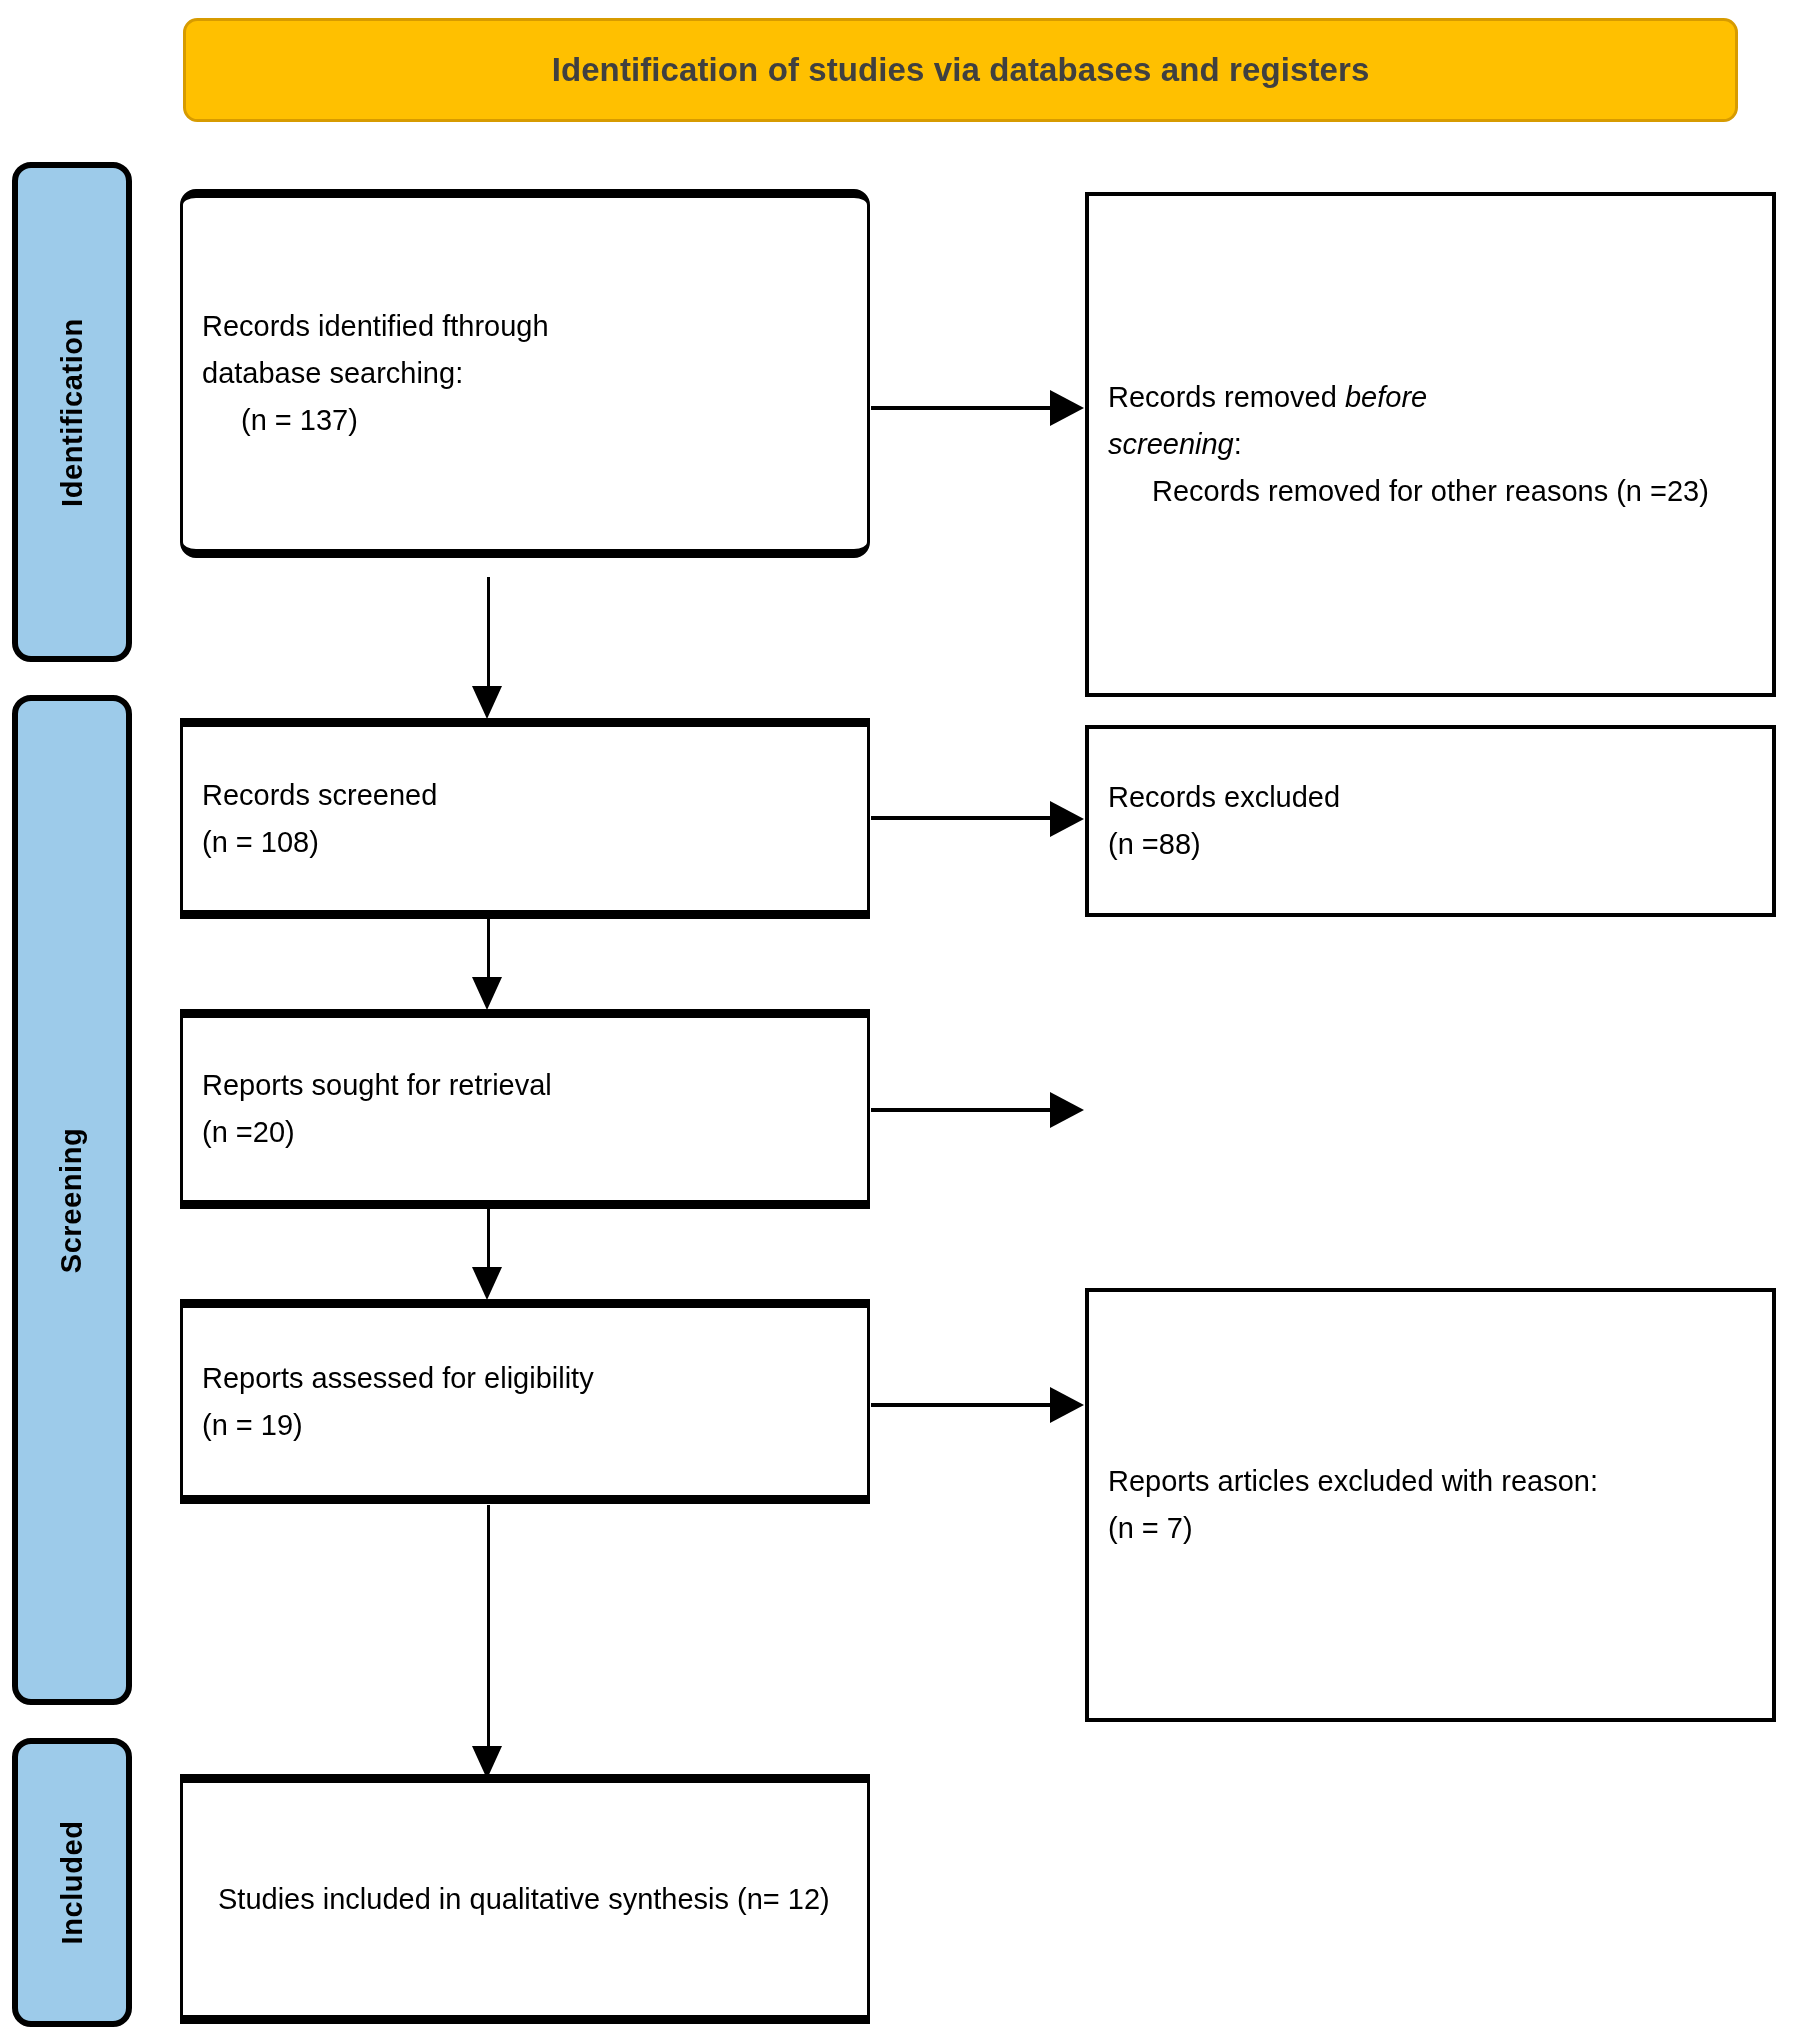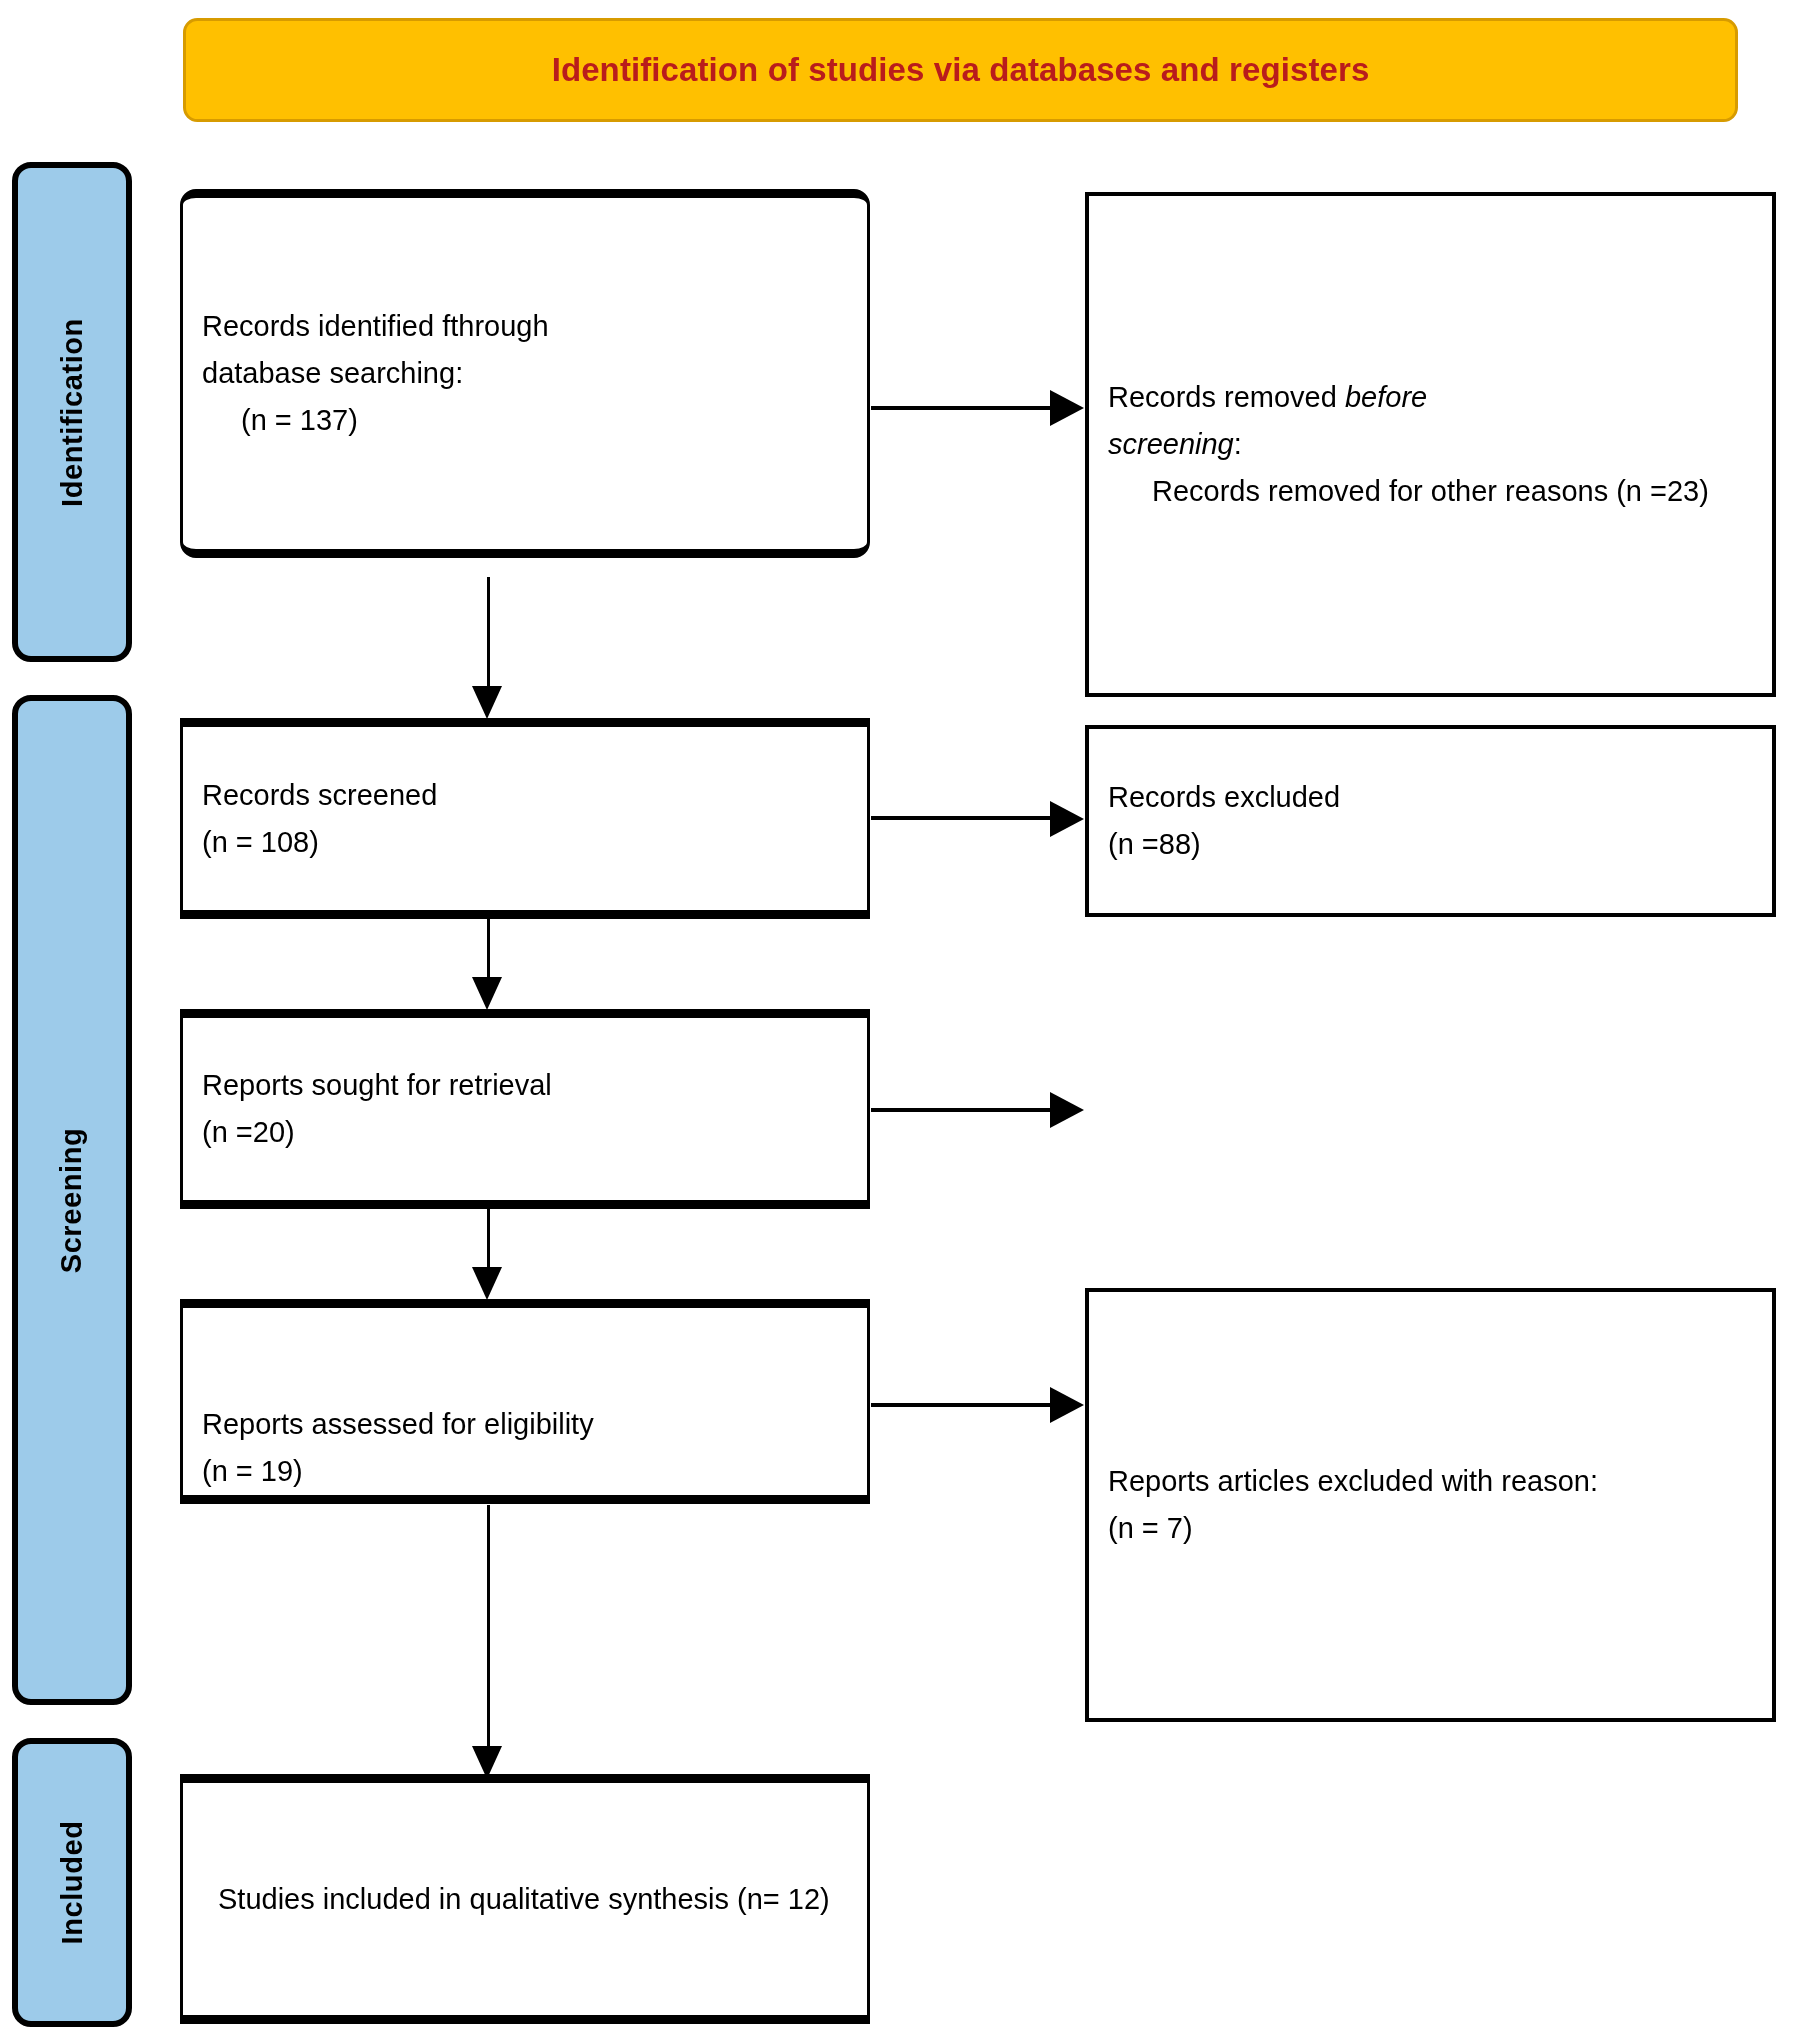--- a/index.html
+++ b/index.html
@@ -29,21 +29,21 @@
     border: 3.9px solid #D79B00;
     border-radius: 14.4px;
     box-sizing: border-box;
     display: flex;
     align-items: center;
     justify-content: center;
   }
   .header-banner-title {
     font-size: 33px;
     font-weight: bold;
-    color: #b91c1c;
+    color: #404040;
     letter-spacing: 0.1px;
     text-align: right;
   }
 
   
   .phase-bar {
     position: absolute;
     left: 12.2px;
     width: 120px;
     background: #9DCBEA;
@@ -200,21 +200,21 @@
     </div>
   </div>
 
 
   <div class="v-line" style="left:487px; top:1209px; height:61px;"></div>
   <div class="v-head" style="left:472px; top:1267px;"></div>
 
   <div class="h-line" style="left:871px; top:1108px; width:180px;"></div>
   <div class="h-head" style="left:1050px; top:1092px;"></div>
 
-  <div class="flow-box left-col" style="left:180px; top:1299px; width:690px; height:205px;justify-content:flex-end;">
+  <div class="flow-box left-col" style="left:180px; top:1299px; width:690px; height:205px;">
     <div class="box-text">
       <span>Reports assessed for eligibility</span><br>
       <span>(n = 19)</span>
     </div>
   </div>
 
   <div class="flow-box right-col" style="left:1085px; top:1288px; width:691px; height:434px;">
     <div class="box-text justified">
       <span>Reports articles excluded with reason:</span><br>
       <span>(n = 7)</span>

